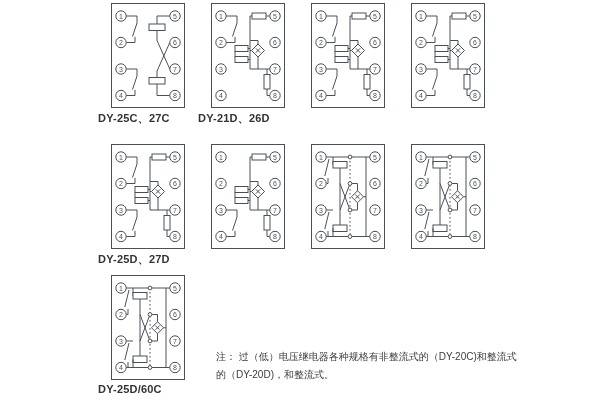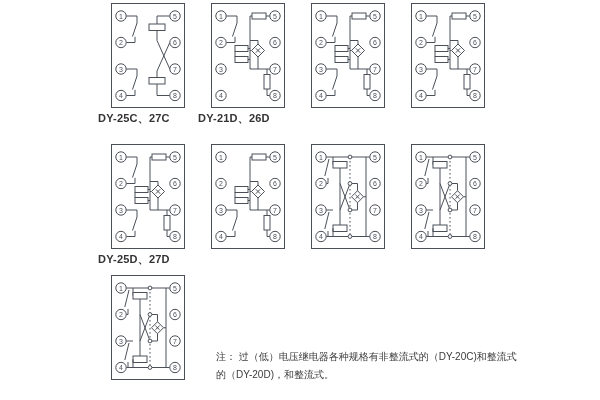--- a/index.html
+++ b/index.html
@@ -597,20 +597,21 @@
           <g>
             <circle cx="64" cy="66" r="5.2" fill="#fff" stroke="#4b5058" stroke-width="1"></circle>
             <text x="64" y="68.5" font-size="7" text-anchor="middle" fill="#4b5058">7</text>
           </g>
           <g>
             <circle cx="64" cy="92.5" r="5.2" fill="#fff" stroke="#4b5058" stroke-width="1"></circle>
             <text x="64" y="95" font-size="7" text-anchor="middle" fill="#4b5058">8</text>
           </g>
         </svg>
       </div>
+    <figcaption class="dlabel">DY-25D/60C</figcaption>
   </figure>
 
   <div class="note">
     <div>注：  过（低）电压继电器各种规格有非整流式的（DY-20C)和整流式</div>
     <div>的（DY-20D)，和整流式。</div>
   </div>
 
 </div>
 
 </body></html>

